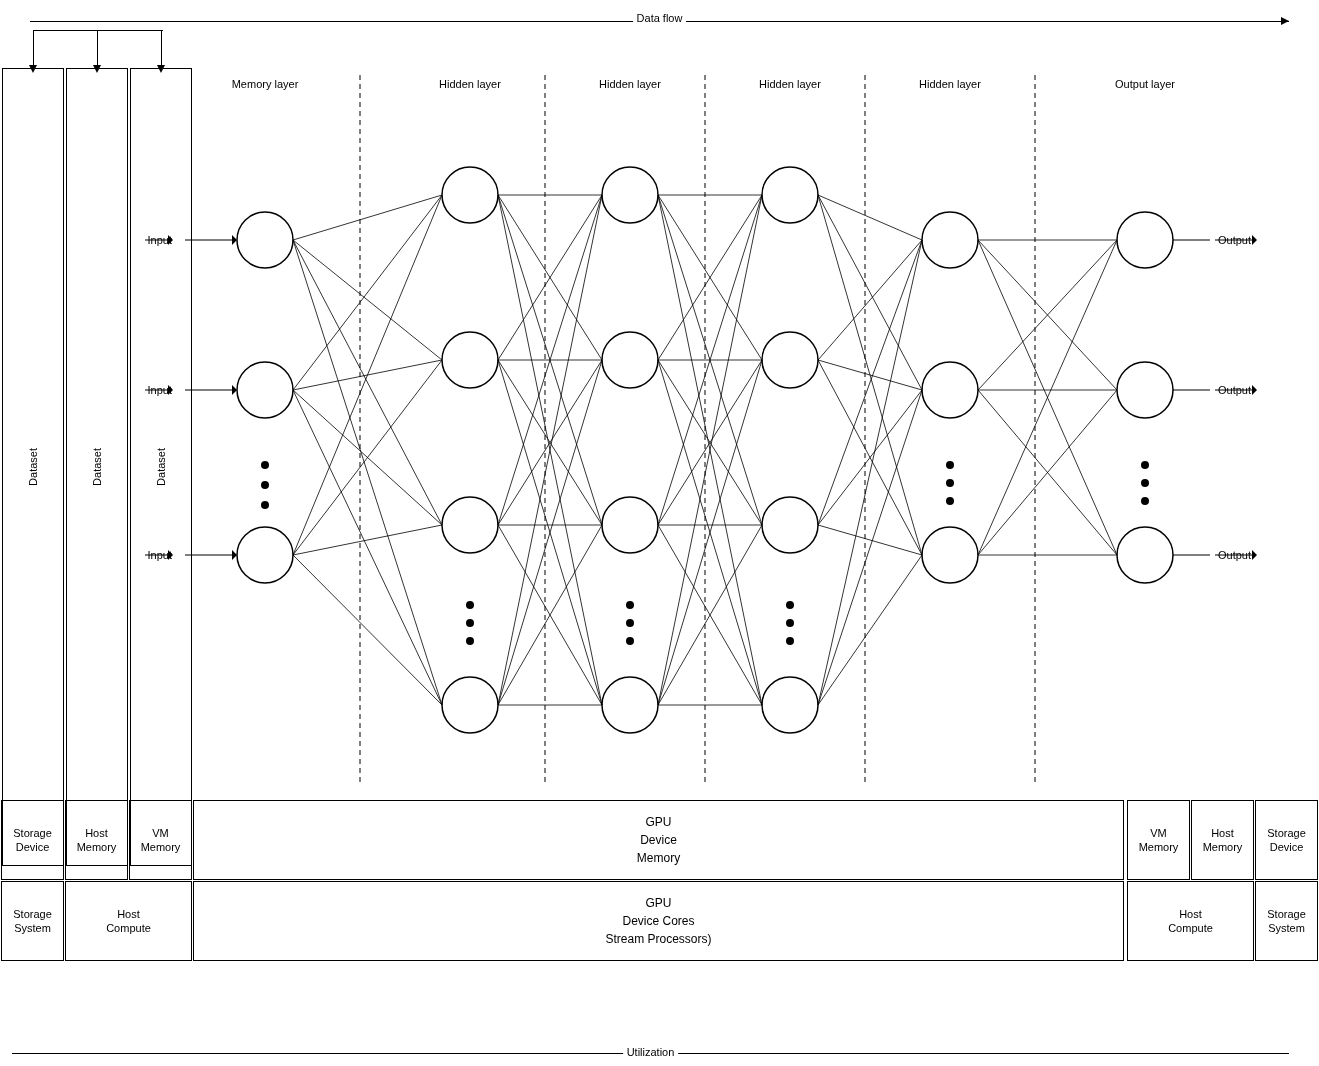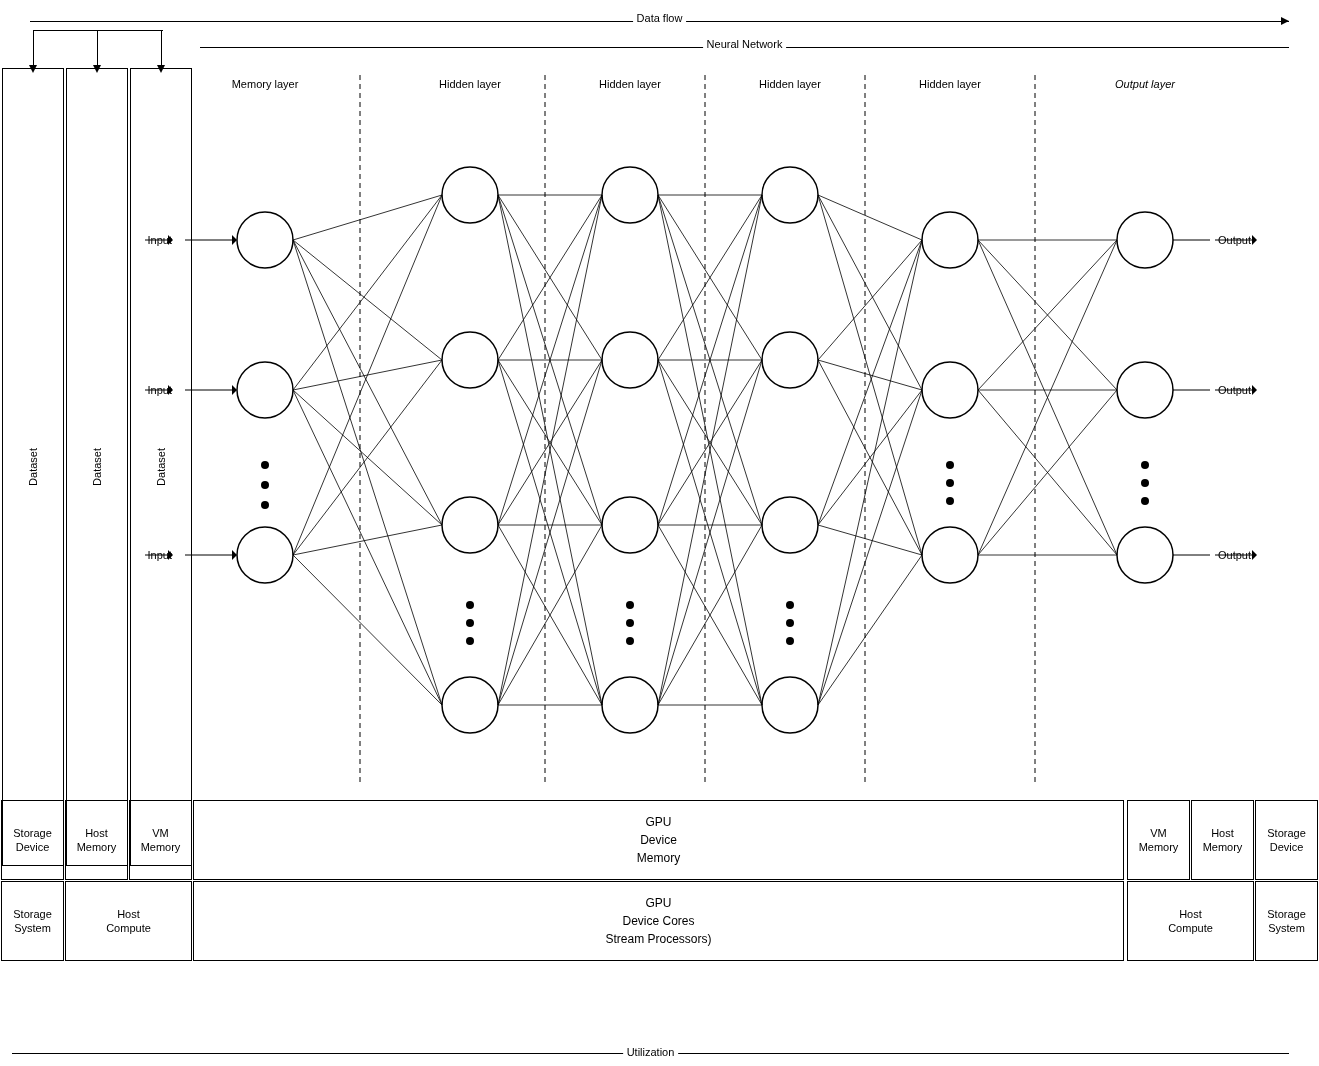--- a/index.html
+++ b/index.html
@@ -32,31 +32,27 @@
 
 <div id="main-container">
 
   <div style="position:absolute;top:14px;left:30px;right:30px;height:16px;">
     <div style="position:absolute;top:7px;left:0;right:0;height:1px;background:#000;"></div>
 
     <div style="position:absolute;top:3px;right:0;width:0;height:0;border-top:4px solid transparent;border-bottom:4px solid transparent;border-left:8px solid #000;"></div>
     <span style="position:absolute;top:-2px;left:50%;transform:translateX(-50%);background:#fff;padding:0 4px;font-size:11px;">Data flow</span>
   </div>
 
-  <div style="position:absolute;top:40px;left:200px;right:30px;height:16px;">
-    <div style="position:absolute;top:7px;left:0;right:0;height:1px;background:#000;"></div>
-    <span style="position:absolute;top:-2px;left:50%;transform:translateX(-50%);background:#fff;padding:0 4px;font-size:11px;">Neural Network</span>
-  </div>
 
   <span style="position:absolute;top:78px;left:265px;font-size:11px;transform:translateX(-50%);">Memory layer</span>
   <span style="position:absolute;top:78px;left:470px;font-size:11px;transform:translateX(-50%);">Hidden layer</span>
   <span style="position:absolute;top:78px;left:630px;font-size:11px;transform:translateX(-50%);">Hidden layer</span>
   <span style="position:absolute;top:78px;left:790px;font-size:11px;transform:translateX(-50%);">Hidden layer</span>
   <span style="position:absolute;top:78px;left:950px;font-size:11px;transform:translateX(-50%);">Hidden layer</span>
-  <span style="position:absolute;top:78px;left:1145px;font-size:11px;transform:translateX(-50%);font-style:italic;">Output layer</span>
+  <span style="position:absolute;top:78px;left:1145px;font-size:11px;transform:translateX(-50%);">Output layer</span>
 
   <div style="position:absolute;top:68px;left:2px;width:62px;bottom:200px;border:1px solid #000;display:flex;align-items:center;justify-content:center;font-size:11px;">
     <span style="writing-mode:vertical-rl;transform:rotate(180deg);">Dataset</span>
   </div>
 
   <div style="position:absolute;top:68px;left:66px;width:62px;bottom:200px;border:1px solid #000;display:flex;align-items:center;justify-content:center;font-size:11px;">
     <span style="writing-mode:vertical-rl;transform:rotate(180deg);">Dataset</span>
   </div>
 
   <div style="position:absolute;top:68px;left:130px;width:62px;bottom:200px;border:1px solid #000;display:flex;align-items:center;justify-content:center;font-size:11px;">

